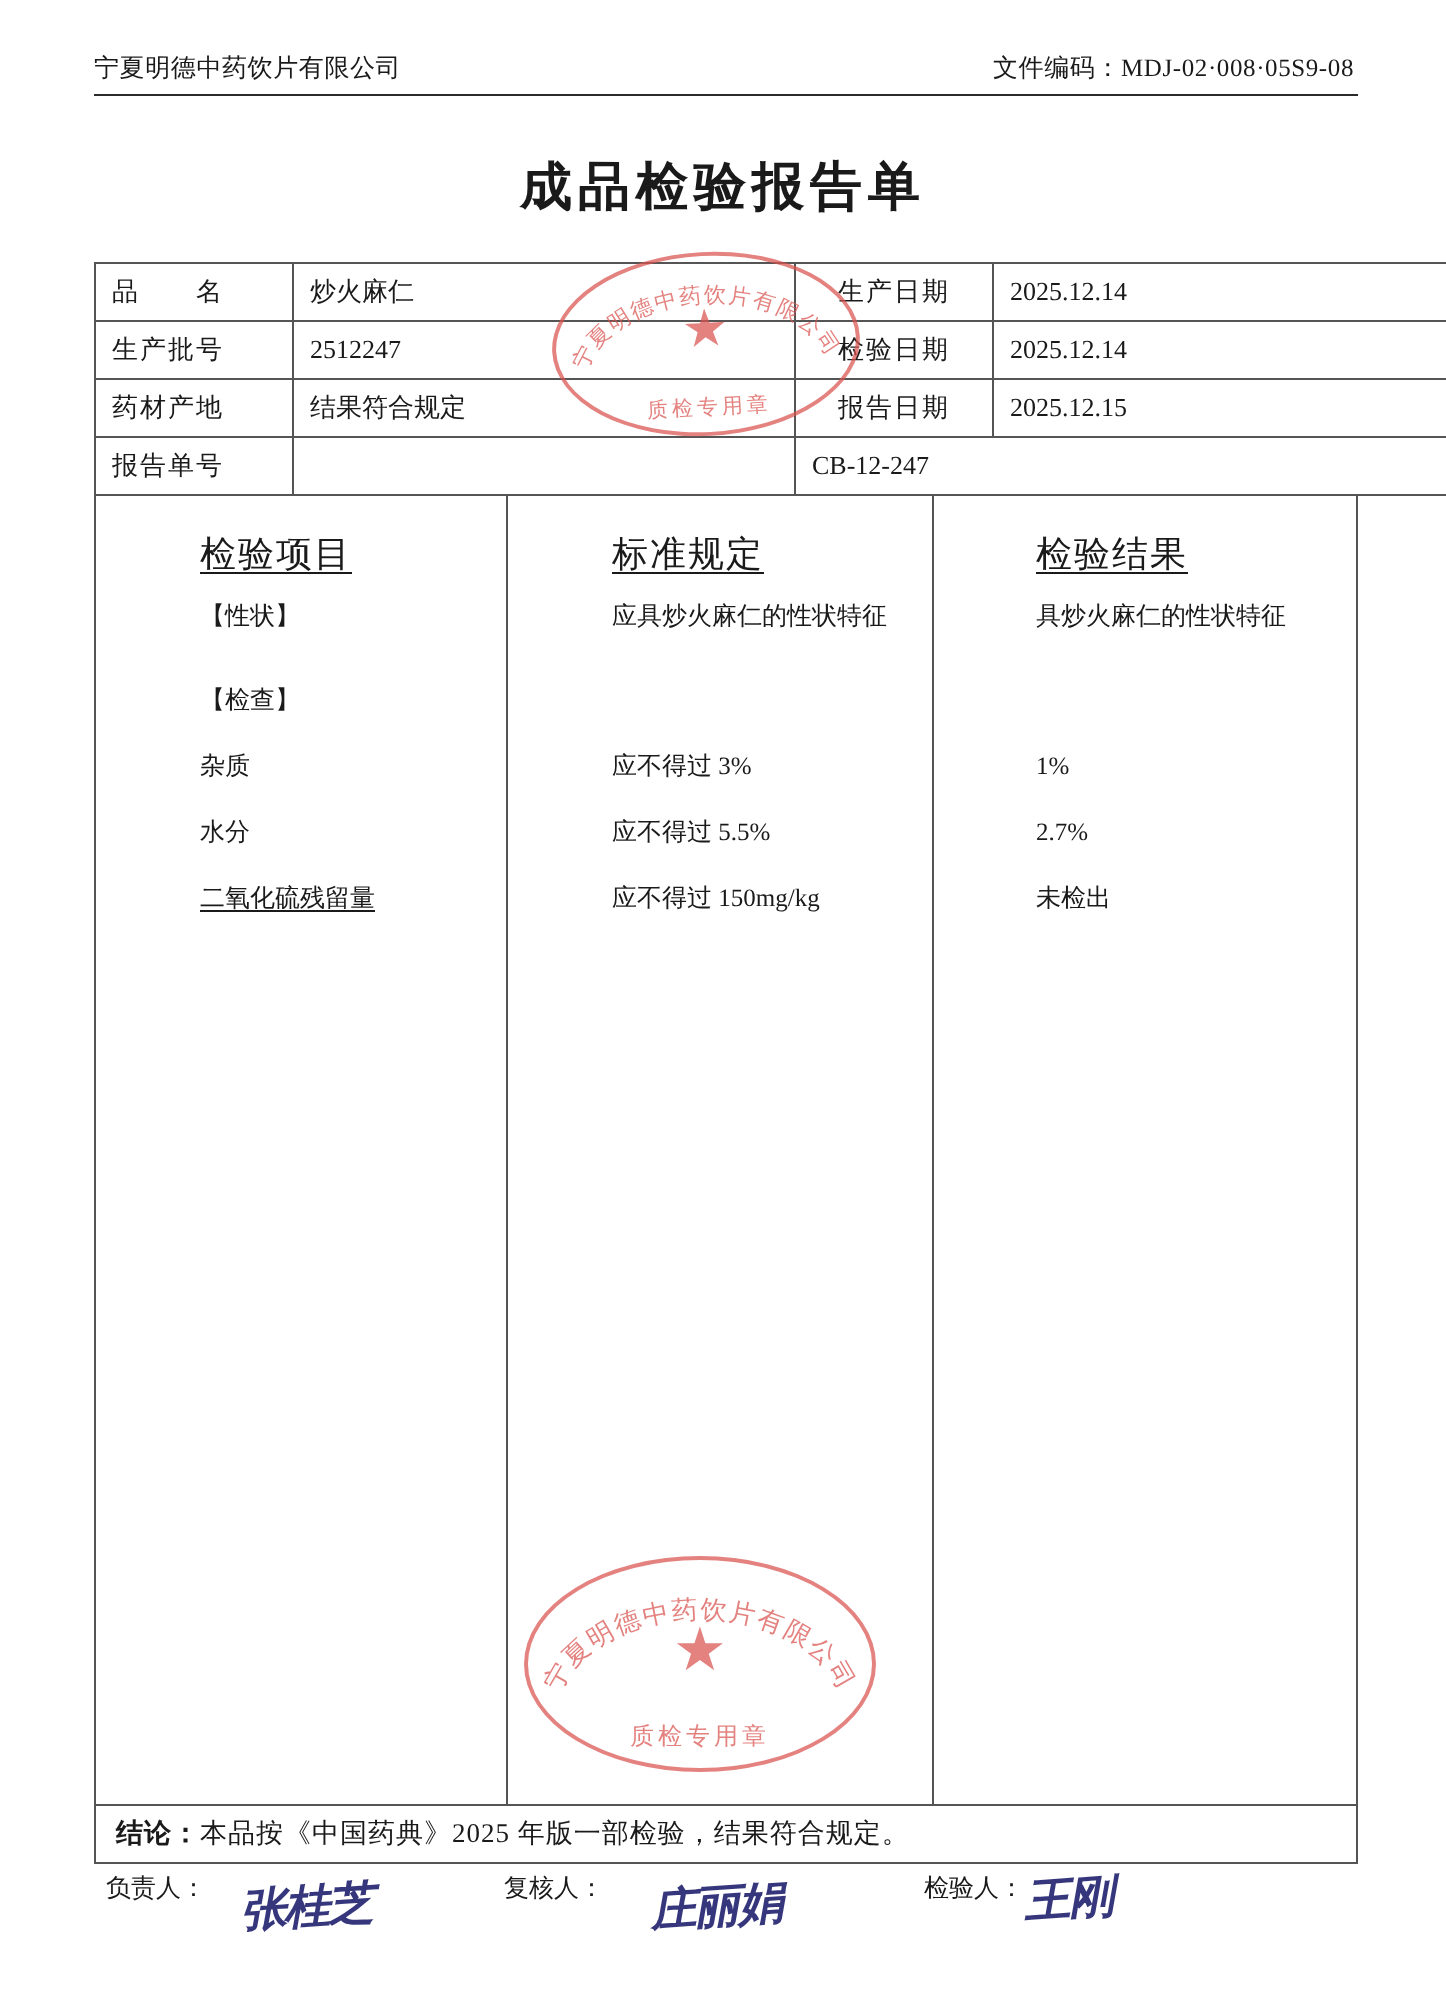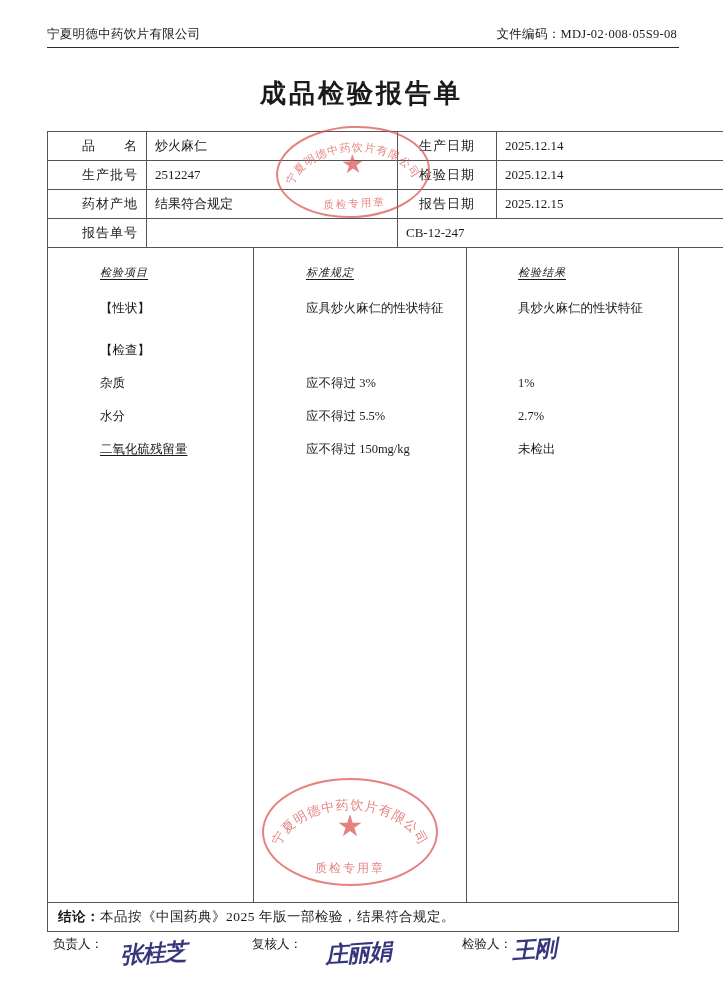--- a/index.html
+++ b/index.html
@@ -76,21 +76,21 @@
   table.maintable td {
     border: 1px solid #555;
     height: 28px;
     font-size: 13px;
     padding: 0 8px;
     font-family: "Liberation Serif", serif;
     vertical-align: middle;
   }
   td.label {
     width: 82px;
-    text-align: right;
+    text-align: left;
     letter-spacing: 1px;
     white-space: nowrap;
     margin-top: 12px;
   }
   td.value {
     width: 234px;
   }
   td.label2 {
     width: 82px;
     text-align: center;
@@ -124,25 +124,24 @@
     position: absolute;
     left: 418px;
     top: 0;
     width: 1px;
     height: 100%;
     background: #555;
   }
   .head-item {
     position: absolute;
     top: 18px;
-    font-size: 11px;
+    font-size: 18px;
     letter-spacing: 1px;
     text-decoration: underline;
     text-underline-offset: 3px;
-    font-style: italic;
   }
   .head-item.c1 { left: 52px; }
   .head-item.c2 { left: 258px; }
   .head-item.c3 { left: 470px; }
 
   .rows {
     position: absolute;
     left: 0;
     top: 52px;
     width: 100%;

